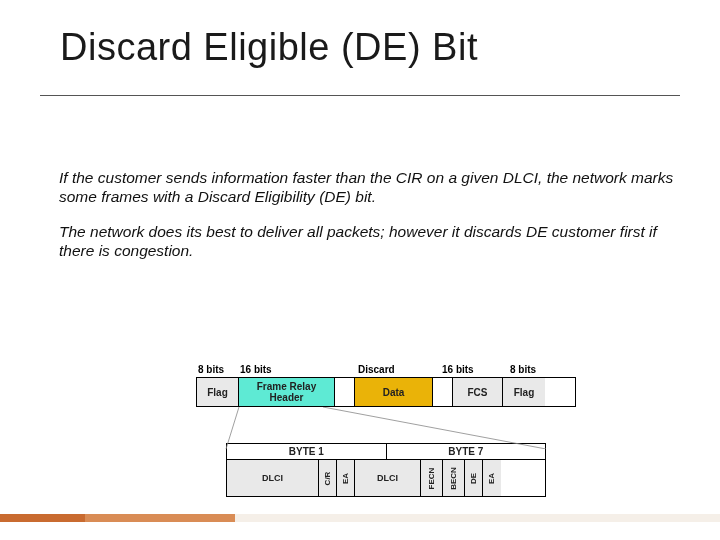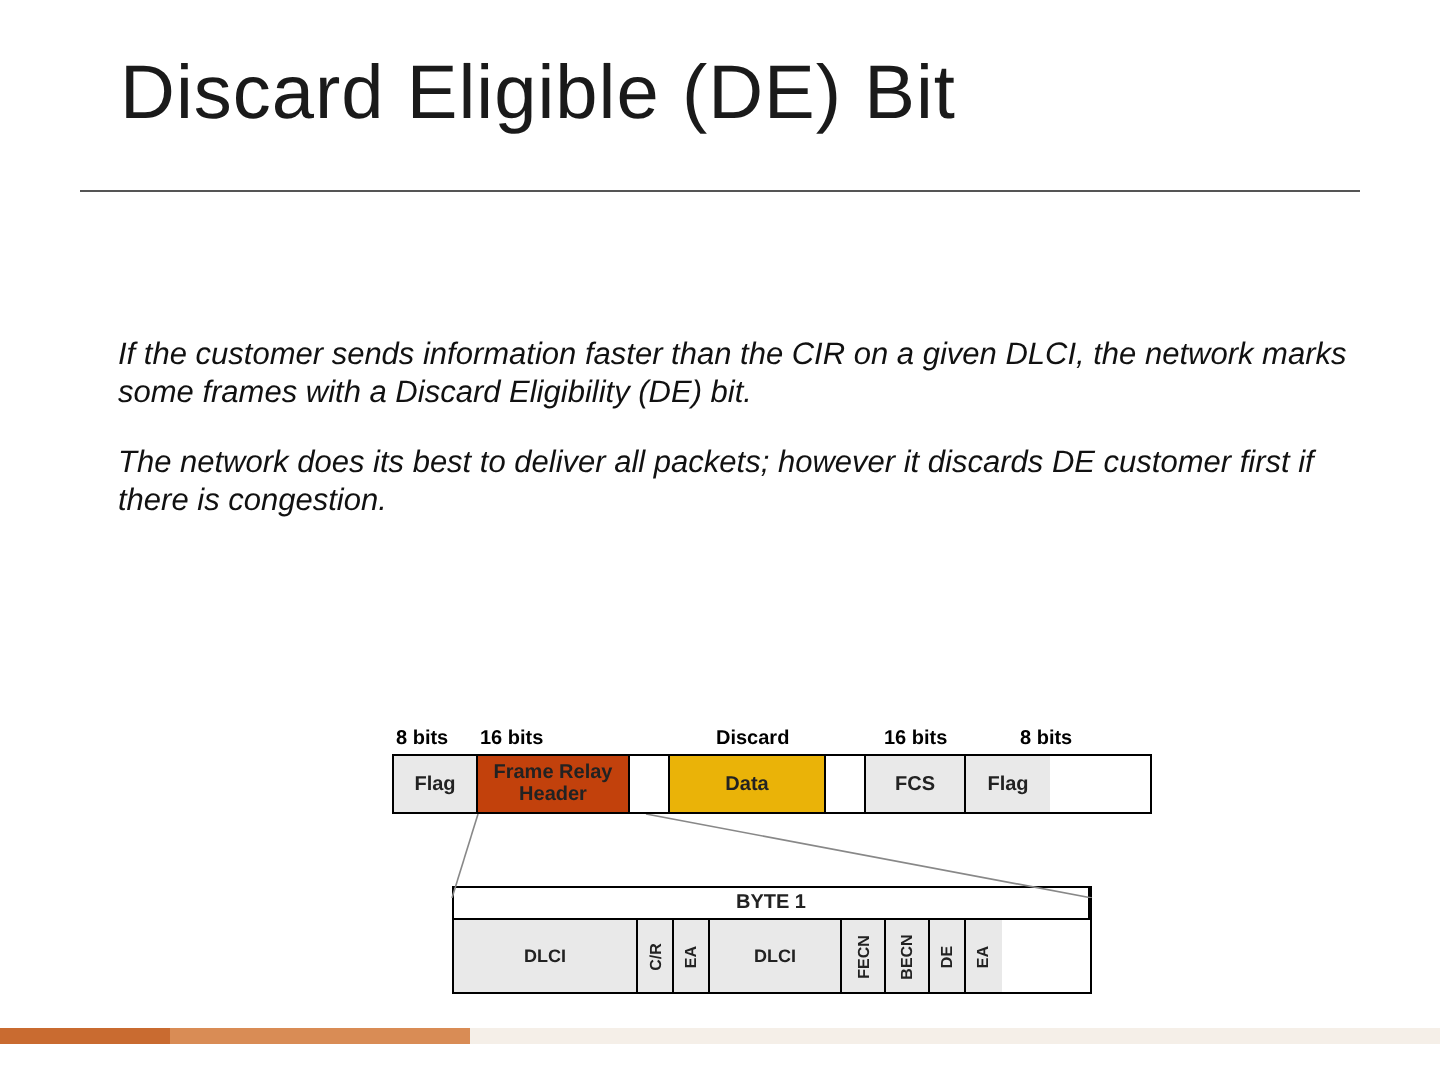--- a/index.html
+++ b/index.html
@@ -72,21 +72,21 @@
   .top-row > div {
     border-right: 1px solid #000;
     display: flex;
     align-items: center;
     justify-content: center;
     font-size: 10px;
     font-weight: 700;
   }
   .top-row > div:last-child { border-right: none; }
   .c-flag1  { width: 42px; background:#e9e9e9; }
-  .c-header { width: 76px; background:#c2410c; line-height:1.1; text-align:center; }
+  .c-header { width: 96px; background:#5eead4; line-height:1.1; text-align:center; }
   .c-sp-l   { width: 20px; background:#fff; }
   .c-data   { width: 78px; background:#eab308; }
   .c-sp-r   { width: 20px; background:#fff; }
   .c-fcs    { width: 50px; background:#e9e9e9; }
   .c-flag2  { width: 42px; background:#e9e9e9; }
 
   .zoom-lines {
     position: absolute;
     top: 43px;
     left: 0px;
@@ -97,21 +97,20 @@
 
   .byte-labels {
     display: flex;
     margin-top: 36px;
     margin-left: 30px;
     border-top: 1px solid #000;
     border-left: 1px solid #000;
     border-right: 1px solid #000;
     width: 320px;
     height: 16px;
-    flex-direction: column;
   }
   .byte-labels > div {
     flex: 1;
     font-size: 10px;
     font-weight: 700;
     text-align: center;
     line-height: 16px;
   }
   .byte-labels > div:first-child { border-right: 1px solid #000; }
 

